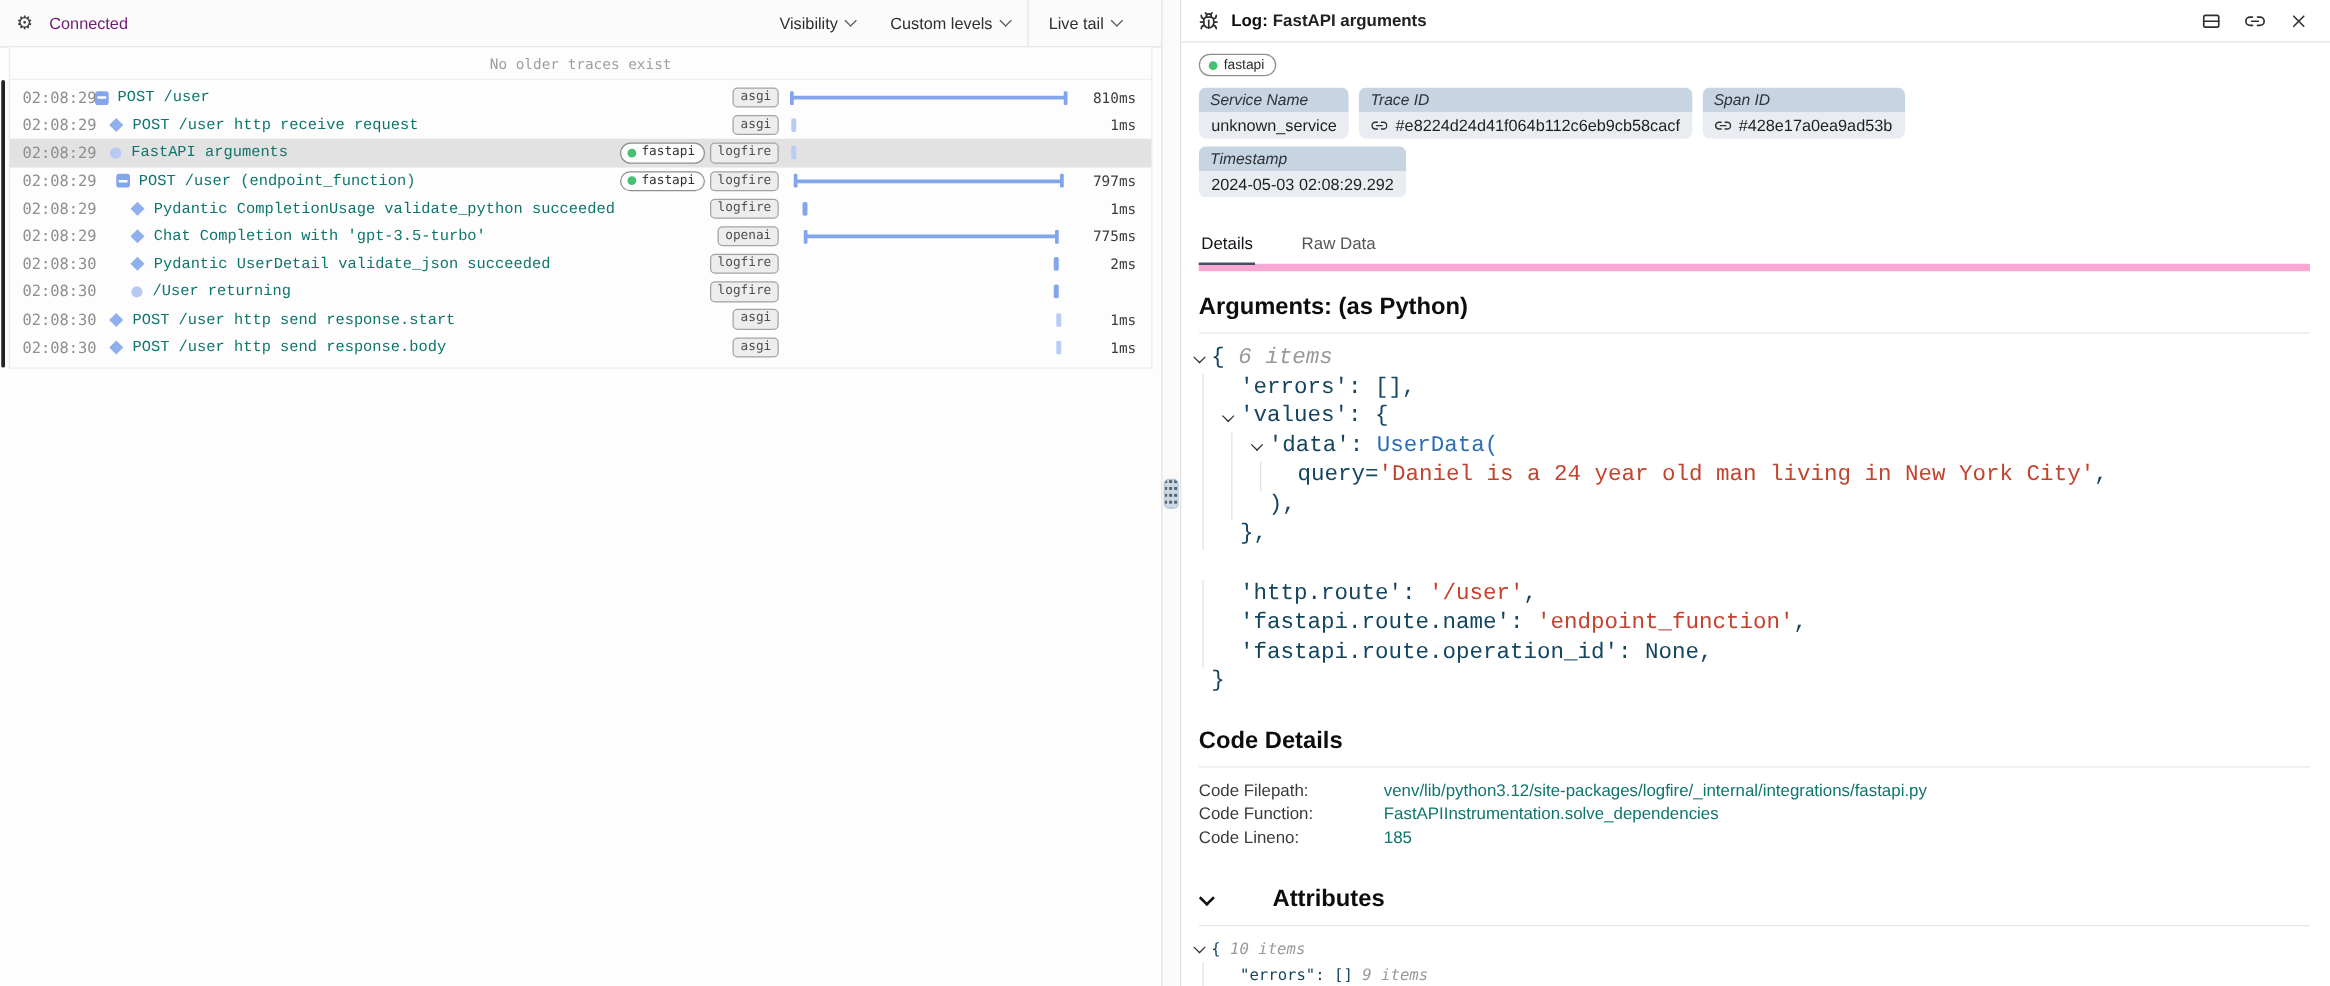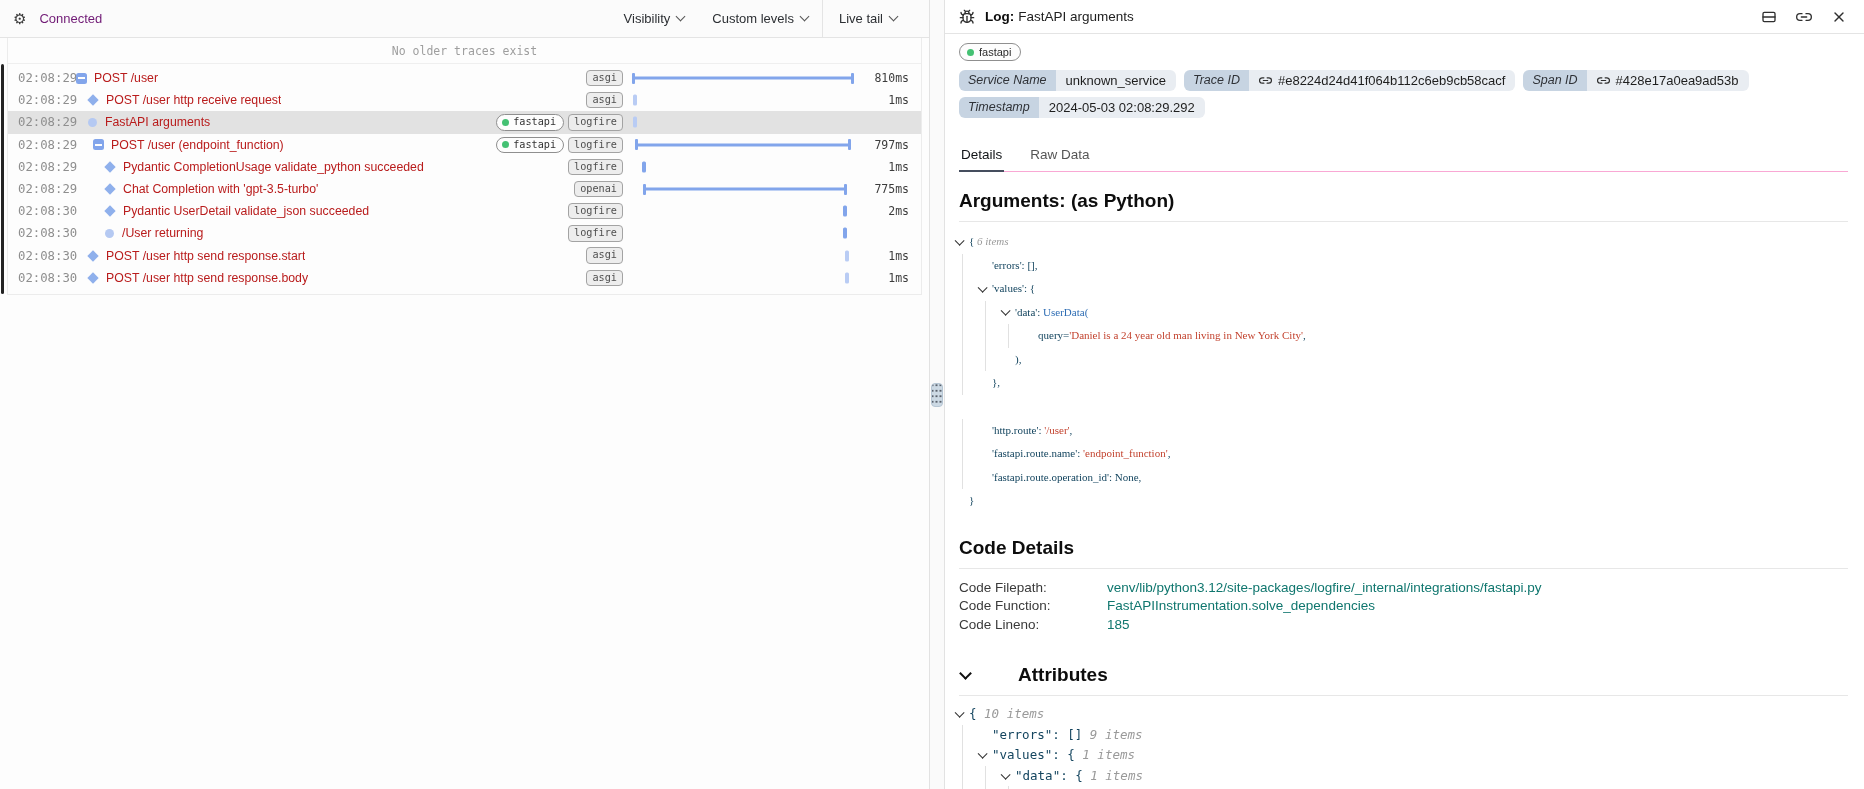--- a/index.html
+++ b/index.html
@@ -31,22 +31,22 @@
   .trace-row.selected { background:#e2e2e2; }
   .t-time { width:52px; flex:none; font-family:"DejaVu Sans Mono", monospace; font-size:12.3px; color:#8e8e8e; }
   .t-indent { flex:none; display:inline-block; }
   .t-icon { flex:none; margin-left:6px; }
   .minus-square { width:11px; height:11px; border-radius:2.5px; background:var(--bar-blue,#82a5eb);
     position:relative; }
   .minus-square::after { content:""; position:absolute; left:2px; right:2px; top:4.5px; height:2px;
     background:#fdfdfd; }
   .diamond { width:8px; height:8px; background:#8fb0ec; transform:rotate(45deg); margin:0 2px; }
   .dot-icon { width:9px; height:9px; border-radius:50%; background:#b5c9f2; margin:0 1px; }
-  .t-name { margin-left:7px; font-family:Liberation Sans, sans-serif; font-size:12.3px;
-    color:#b91c1c; white-space:nowrap; overflow:hidden; }
+  .t-name { margin-left:7px; font-family:Liberation Mono, monospace; font-size:12.3px;
+    color:#0f766e; white-space:nowrap; overflow:hidden; }
   .t-badges { display:flex; gap:4px; margin-left:auto; margin-right:10px; flex:none; }
   .badge-tag { border:1px solid #a3a3a3; border-radius:4px; background:#ededed; color:#4f4f4f;
     font-family:"DejaVu Sans Mono", monospace; font-size:10.2px; padding:1px 5px; line-height:1.2; }
   .badge-pill { border:1px solid #8f8f8f; border-radius:999px; background:#fdfdfd; color:#333;
     font-family:"DejaVu Sans Mono", monospace; font-size:10.2px; padding:1px 7px 1px 5px;
     display:inline-flex; align-items:center; gap:4px; line-height:1.2; }
   .gdot { width:7px; height:7px; border-radius:50%; background:var(--status-green,#44c173); display:inline-block; }
   .t-barzone { position:relative; width:220px; height:100%; flex:none; }
   .bar-span { position:absolute; top:50%; height:3px; transform:translateY(-50%);
     background:var(--bar-blue,#82a5eb); border-radius:1px; }
@@ -65,58 +65,58 @@
   .divider { position:relative; width:16px; height:100%; flex:none; background:#fafafa;
     border-left:1px solid #e2e2e2; border-right:1px solid #e2e2e2; }
   .drag-handle { position:absolute; left:1px; top:383px; width:12px; height:24px; border-radius:4px;
     background:#ccd9e4; border:1px solid #b6c6d4; cursor:col-resize;
     background-image:radial-gradient(#59616c 1px, transparent 1.1px);
     background-size:4px 5.5px; background-position:2.5px 4px; background-repeat:repeat; }
 
   
   .right-panel { width:919px; height:100%; overflow:hidden; background:#fff; }
   .rp-header { height:34px; display:flex; align-items:center; gap:10px; padding:0 16px 0 14px;
-    border-bottom:1px solid #e4e4e4; }
+    border-bottom:1px solid #e4e4e4;font-weight:bold; }
   .rp-title { font-size:13.5px; color:#222; }
   .rp-title b { color:#0d0d0d; margin-right:4px; }
   .rp-hicons { margin-left:auto; display:flex; gap:17px; align-items:center; }
   .icon-btn { background:none; border:none; cursor:pointer; width:18px; height:18px; padding:0;
     display:flex; align-items:center; justify-content:center; }
   .icn { fill:none; stroke:#2f2f2f; stroke-width:2; stroke-linecap:round; stroke-linejoin:round;
     width:16px; height:16px; }
   .icn.sm { width:13px; height:13px; stroke-width:2.2; }
 
   .rp-body { padding:0 16px 0 14px; }
   .rp-tags { margin-top:9px; display:flex; gap:6px; }
   .rp-pill { border:1px solid #8f8f8f; border-radius:999px; background:#fdfdfd; color:#2c2c2c;
     font-size:11px; padding:2px 9px 2px 7px; display:inline-flex; align-items:center; gap:5px; }
   .meta-rows { margin-top:9px; display:flex; flex-direction:column; gap:6px; align-items:flex-start; }
   .meta-row { display:flex; gap:8px; }
-  .meta-pill { display:inline-flex; border-radius:6px; overflow:hidden; font-size:12.5px; }
+  .meta-pill { display:inline-flex; border-radius:6px; overflow:hidden; font-size:12.5px;flex-direction:column; }
   .meta-label { background:var(--meta-label-bg,#c7d4e2); font-style:italic; padding:3px 9px;
     color:#2f3237; }
   .meta-value { background:var(--meta-value-bg,#e9edf2); padding:3px 10px; color:#1e1e1e;
     display:inline-flex; align-items:center; gap:6px; font-size:13px; }
 
-  .rp-tabs { margin-top:22px; border-bottom:1px solid #f9a8d4; display:flex; gap:24px; }
+  .rp-tabs { margin-top:22px; border-bottom:6px solid #f9a8d4; display:flex; gap:35px; }
   .tab { background:none; border:none; font-size:13.5px; color:#555; padding:7px 2px 8px 2px;
     cursor:pointer; border-bottom:2px solid transparent; margin-bottom:-1px;
     font-family:"Liberation Sans", sans-serif; }
   .tab.active { color:#101316; border-bottom-color:var(--tab-underline,#454d5e); }
 
   .sec-heading { font-size:19px; font-weight:700; color:#0d0d0d; }
   .h-args { margin-top:18px; }
   .sec-rule { border:none; border-top:1px solid #e7e7e7; margin-top:9px; }
   .h-code { margin-top:24px; }
   .h-attrs-row { margin-top:30px; display:flex; align-items:center; cursor:pointer;gap:37px; }
   .h-chev { width:9px; height:9px; border-left:2px solid #101010; border-bottom:2px solid #101010;
     transform:rotate(-45deg); display:inline-block; margin:0 11px 3px 2px; }
 
   .tree { position:relative; }
-  .py-tree { margin-top:8px; font-family:Liberation Serif, serif; font-size:11px; }
+  .py-tree { margin-top:8px; font-family:Liberation Mono, monospace; font-size:18px; }
   .py-tree .tline { line-height:23.5px; }
   .attr-tree { margin-top:8px; font-family:"DejaVu Sans Mono", monospace; font-size:12.5px; }
   .attr-tree .tline { line-height:20.5px; }
   .tline { position:relative; white-space:pre; }
   .guide { position:absolute; top:0; bottom:0; width:1px; background:#e1e1e1; }
   .chev { position:absolute; top:50%; width:6.5px; height:6.5px; border-left:1.6px solid #2f2f2f;
     border-bottom:1.6px solid #2f2f2f; transform:translateY(-68%) rotate(-45deg); cursor:pointer; }
   .tok-nav { color:var(--code-key,#14455f); }
   .tok-meta { color:#9a9a9a; font-style:italic; }
   .tok-str { color:var(--code-string,#c3432f); }

